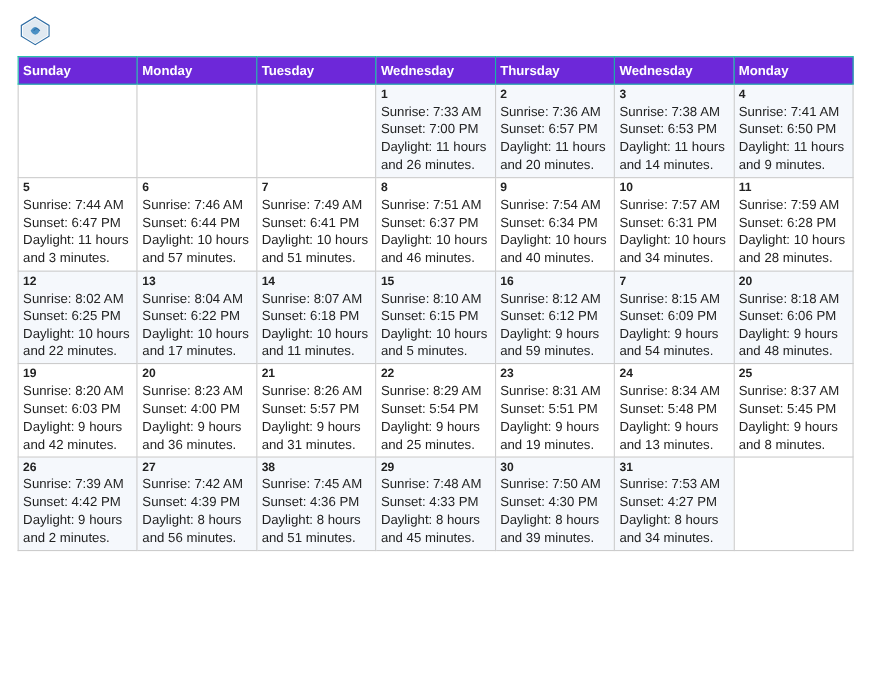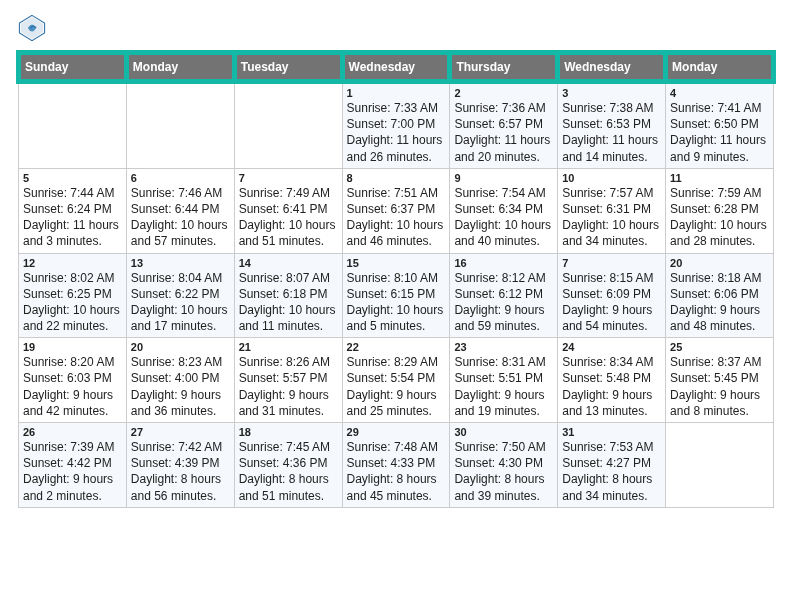--- a/index.html
+++ b/index.html
@@ -52,27 +52,27 @@
       font-size: 13px;
       color: #333;
       margin-top: 2px;
     }
     .calendar {
       width: 100%;
       border-collapse: collapse;
       margin-top: 4px;
     }
     .calendar th {
-      background-color: #737373;
+      background-color: #6d28d9;
       color: #fff;
       font-size: 12px;
       font-weight: bold;
       padding: 5px 4px;
       text-align: left;
-      border: 5px solid #14b8a6;
+      border: 1px solid #14b8a6;
     }
     .calendar td {
       vertical-align: top;
       border: 1px solid #ccc;
       padding: 3px 4px;
       width: calc(100% / 7);
       height: 78px;
       background: #fff;
     }
     .calendar tr:nth-child(odd) td {
@@ -166,21 +166,21 @@
             <div class="day-info">Sunrise: 7:41 AM
 Sunset: 6:50 PM
 Daylight: 11 hours
 and 9 minutes.</div>
           </td>
         </tr>
         <tr>
           <td>
             <div class="day-num">5</div>
             <div class="day-info">Sunrise: 7:44 AM
-Sunset: 6:24 PM
+Sunset: 6:47 PM
 Daylight: 11 hours
 and 3 minutes.</div>
           </td>
           <td>
             <div class="day-num">6</div>
             <div class="day-info">Sunrise: 7:46 AM
 Sunset: 6:44 PM
 Daylight: 10 hours
 and 57 minutes.</div>
           </td>
@@ -331,21 +331,21 @@
 and 2 minutes.</div>
           </td>
           <td>
             <div class="day-num">27</div>
             <div class="day-info">Sunrise: 7:42 AM
 Sunset: 4:39 PM
 Daylight: 8 hours
 and 56 minutes.</div>
           </td>
           <td>
-            <div class="day-num">18</div>
+            <div class="day-num">38</div>
             <div class="day-info">Sunrise: 7:45 AM
 Sunset: 4:36 PM
 Daylight: 8 hours
 and 51 minutes.</div>
           </td>
           <td>
             <div class="day-num">29</div>
             <div class="day-info">Sunrise: 7:48 AM
 Sunset: 4:33 PM
 Daylight: 8 hours

